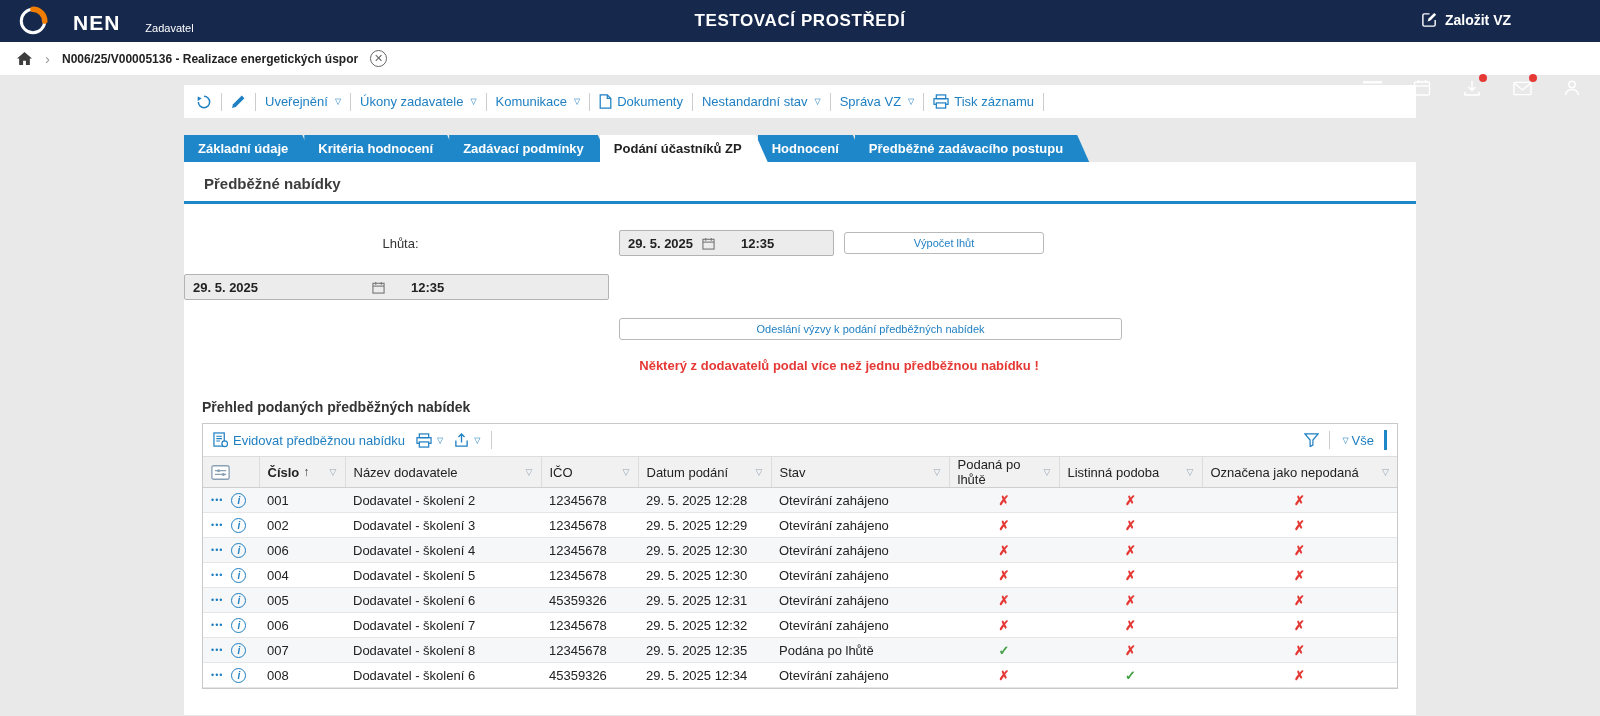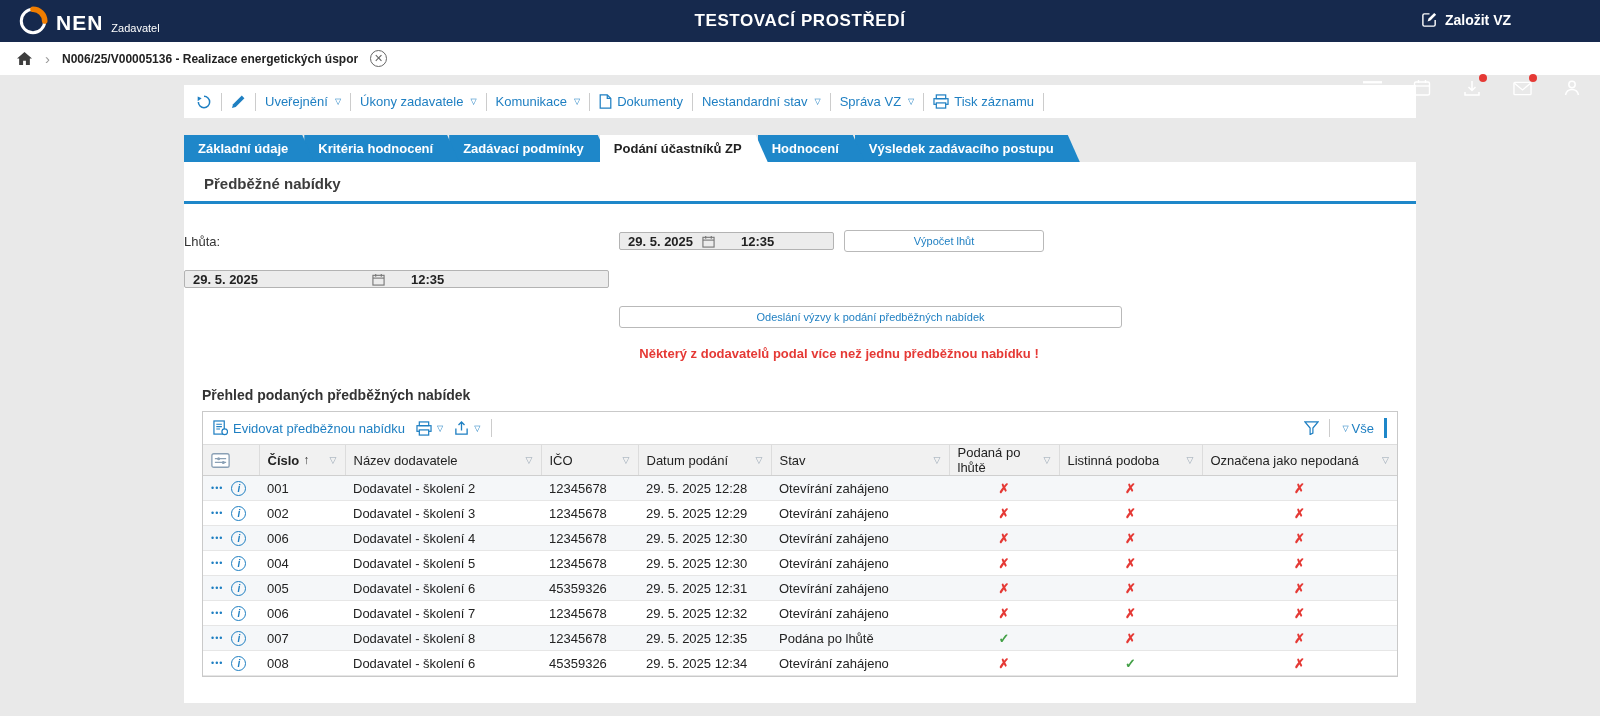--- a/index.html
+++ b/index.html
@@ -5,21 +5,21 @@
 :root{
   --topbar-bg:#16294d; --accent:#1e7fc2; --tab-blue:#1e87c9;
   --green:#4cae4f; --red:#e53935; --check:#43a047;
 }
 *{box-sizing:border-box;margin:0;padding:0;}
 html,body{width:1600px;height:716px;}
 body{background:#e9e9e9;font-family:"Liberation Sans",sans-serif;overflow:hidden;}
 
 
 .topbar{height:42px;background:var(--topbar-bg);display:flex;align-items:center;padding:0 18px;position:relative;color:#fff;}
-.brand{display:flex;align-items:flex-end;gap:8px;}
+.brand{display:flex;align-items:flex-end;gap:25px;}
 .brand-name{font-size:21px;font-weight:bold;letter-spacing:1px;line-height:26px;}
 .brand-sub{font-size:11px;line-height:15px;}
 .topbar-title{position:absolute;left:50%;transform:translateX(-50%);font-size:17px;font-weight:bold;letter-spacing:.6px;}
 .topbar-right{margin-left:auto;display:flex;align-items:center;gap:14px;flex-direction:column;}
 .tb-sep{width:1px;height:22px;background:rgba(255,255,255,.35);}
 .tb-clock{display:flex;align-items:center;gap:7px;font-size:13px;}
 .tb-zalozit{display:flex;align-items:center;gap:7px;font-size:14px;font-weight:bold;cursor:pointer;}
 .tb-icons{display:flex;align-items:center;gap:30px;margin-left:12px;}
 .tb-icon{position:relative;width:20px;height:20px;display:flex;align-items:center;justify-content:center;cursor:pointer;}
 .badge-dot{position:absolute;top:-4px;right:-5px;width:8px;height:8px;border-radius:50%;background:var(--red);}
@@ -44,22 +44,22 @@
 .tab:nth-child(1){z-index:7}.tab:nth-child(2){z-index:6}.tab:nth-child(3){z-index:5}
 .tab:nth-child(4){z-index:4}.tab:nth-child(5){z-index:3}.tab:nth-child(6){z-index:2}
 .tab.active{background:#fff;color:#222;z-index:9;}
 
 
 .panel{background:#fff;padding-bottom:26px;}
 .sec-title{font-size:15px;font-weight:bold;color:#3c3c3c;padding:13px 20px 9px;}
 .blue-rule{height:3px;background:var(--tab-blue);}
 .form{padding-top:26px;}
 .frow{display:flex;align-items:center;margin-bottom:18px;}
-.flabel{width:435px;text-align:left;padding-right:2px;font-size:13px;color:#333;}
-.dt{display:flex;align-items:center;height:18px;border:1px solid #b3b3b3;background:#ececec;border-radius:2px;font-size:13px;font-weight:bold;color:#222;}
+.flabel{width:435px;text-align:center;padding-right:2px;font-size:13px;color:#333;}
+.dt{display:flex;align-items:center;height:26px;border:1px solid #b3b3b3;background:#ececec;border-radius:2px;font-size:13px;font-weight:bold;color:#222;}
 .dt .d{flex:1;padding:0 8px;white-space:nowrap;}
 .dt .t{flex:1;padding:0 26px;}
 .w-sm{width:215px;}
 .w-lg{width:425px;}
 .btn-light{height:22px;background:#fff;border:1px solid #b9b9b9;border-radius:3px;color:var(--accent);font-size:11px;display:flex;align-items:center;justify-content:center;cursor:pointer;}
 .btn-calc{width:200px;margin-left:10px;}
 .btn-send{width:503px;}
 .warning{margin-left:420px;width:470px;text-align:center;color:var(--red);font-size:13px;font-weight:bold;margin-top:6px;}
 
 
@@ -246,21 +246,21 @@
     </div>
     <div class="ab-sep"></div>
   </div>
 
   <div class="tabs">
     <div class="tab">Základní údaje</div>
     <div class="tab">Kritéria hodnocení</div>
     <div class="tab">Zadávací podmínky</div>
     <div class="tab active">Podání účastníků ZP</div>
     <div class="tab">Hodnocení</div>
-    <div class="tab">Výsledek zadávacího postupu</div>
+    <div class="tab">Předběžné zadávacího postupu</div>
   </div>
 
   <div class="panel">
     <div class="sec-title">Předběžné nabídky</div>
     <div class="blue-rule"></div>
 
     <div class="form">
       <div class="frow">
         <div class="flabel">Lhůta:</div>
         <div class="dt w-sm">

